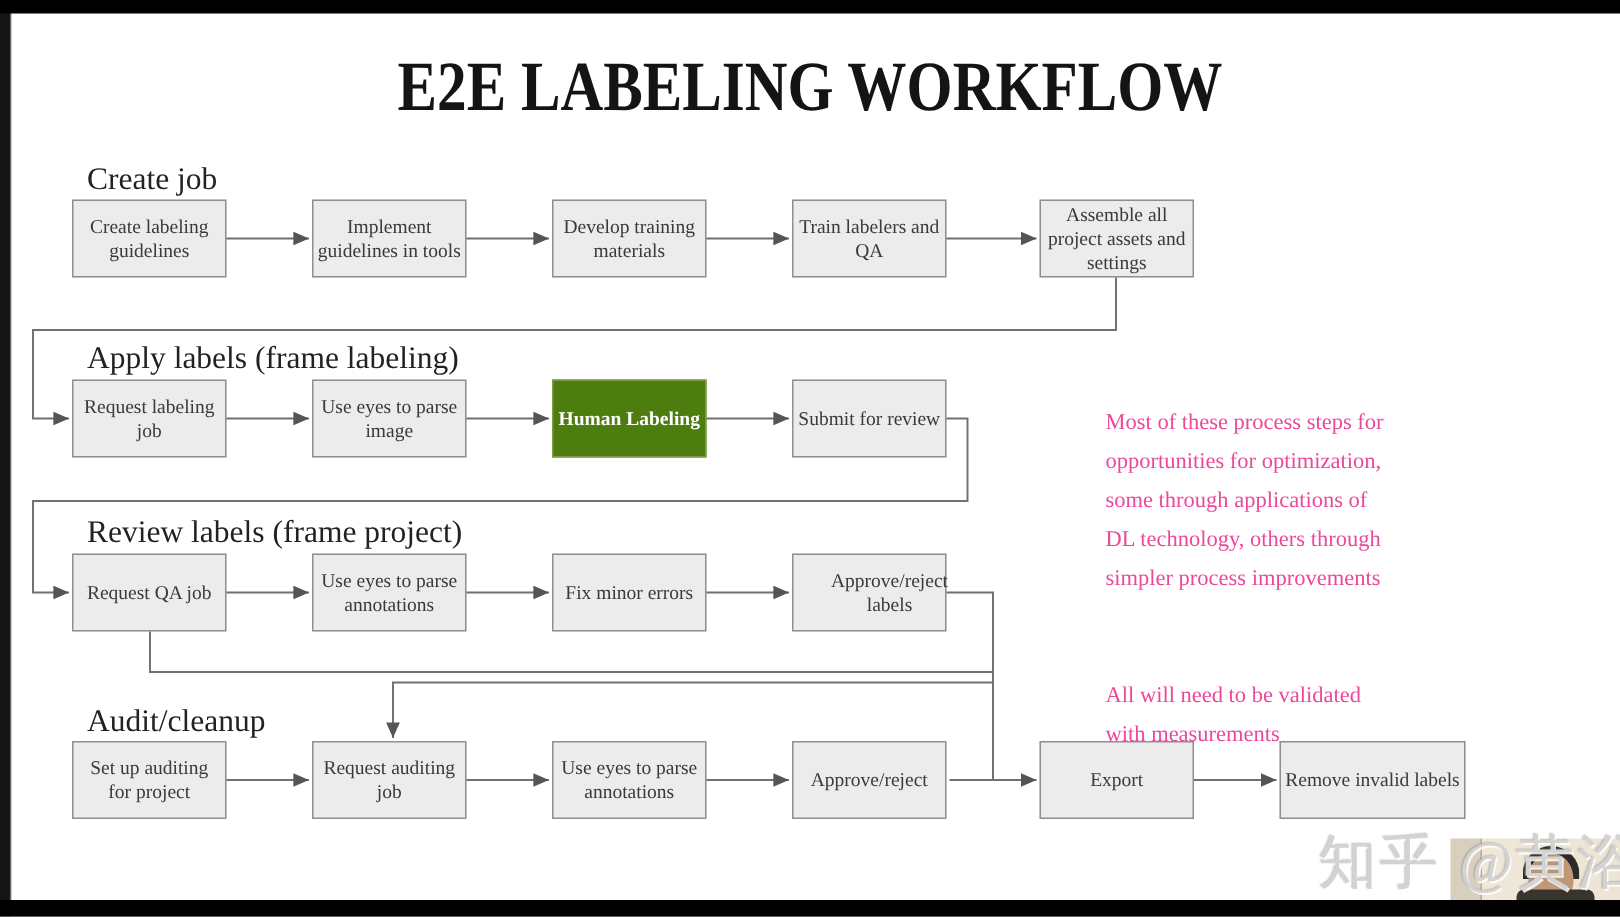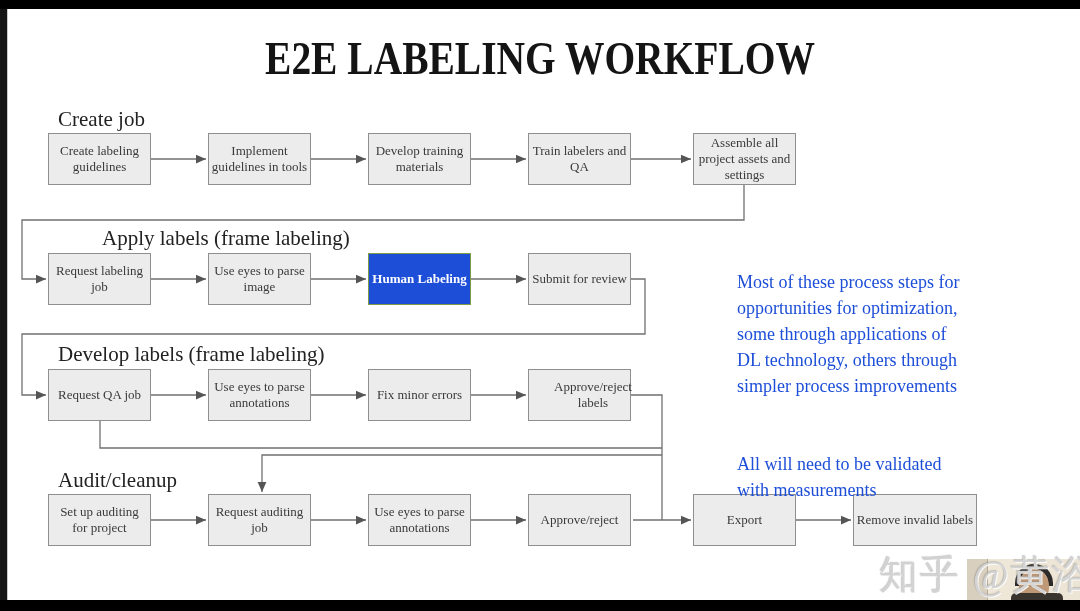--- a/index.html
+++ b/index.html
@@ -27,27 +27,27 @@
     position:absolute; font-size:21px; color:#222222; white-space:nowrap;
   }
   .flow-box {
     position:absolute; width:103px; height:52px;
     background:#ececec; border:1px solid #8f8f8f;
     display:flex; align-items:center; justify-content:center;
     text-align:center; font-size:13px; line-height:16px; color:#3a3a3a;
     padding:2px;
   }
   .flow-box.highlight {
-    background:#1d4ed8; border-color:#7d9c43;
+    background:#4d7c0f; border-color:#7d9c43;
     color:#ffffff; font-weight:bold;
   }
   .connectors { position:absolute; left:0; top:0; z-index:1; }
   .notes {
     position:absolute; left:737px; top:243px; width:330px;
-    font-size:18px; line-height:26px; color:#1d4ed8;
+    font-size:15px; line-height:26px; color:#ec4899;
     white-space:pre-line;
   }
   .notes p { white-space:pre-line; }
   .notes .p2 { margin-top:26px; }
   .webcam {
     position:absolute; left:967px; top:559px; width:113px; height:41px;
     background:linear-gradient(90deg,#d8cfbe 0px,#d8cfbe 20px,#efe8d9 21px,#ece4d4 113px);
     overflow:hidden; z-index:5;
   }
   .webcam .door-line { position:absolute; left:20px; top:0; width:1px; height:41px; background:#b7ab95; }
@@ -105,22 +105,22 @@
 
       <path d="M151,520 H206" marker-end="url(#arw)"></path>
       <path d="M311,520 H366" marker-end="url(#arw)"></path>
       <path d="M471,520 H526" marker-end="url(#arw)"></path>
       <path d="M633,520 H691" marker-end="url(#arw)"></path>
       <path d="M796,520 H851" marker-end="url(#arw)"></path>
     </g>
   </svg>
 
   <div class="section-heading" style="left:58px;top:107px;">Create job</div>
-  <div class="section-heading" style="left:58px;top:226px;margin-left:44px;">Apply labels (frame labeling)</div>
-  <div class="section-heading" style="left:58px;top:342px;">Develop labels (frame labeling)</div>
+  <div class="section-heading" style="left:58px;top:226px;">Apply labels (frame labeling)</div>
+  <div class="section-heading" style="left:58px;top:342px;">Review labels (frame project)</div>
   <div class="section-heading" style="left:58px;top:468px;">Audit/cleanup</div>
 
   <div class="flow-box" style="left:48px;top:133px;">Create labeling guidelines</div>
   <div class="flow-box" style="left:208px;top:133px;">Implement guidelines in tools</div>
   <div class="flow-box" style="left:528px;top:133px;">Train labelers and QA</div>
   <div class="flow-box" style="left:368px;top:133px;">Develop training materials</div>
   <div class="flow-box" style="left:693px;top:133px;">Assemble all project assets and settings</div>
 
   <div class="flow-box" style="left:48px;top:253px;">Request labeling job</div>
   <div class="flow-box" style="left:208px;top:253px;">Use eyes to parse image</div>

